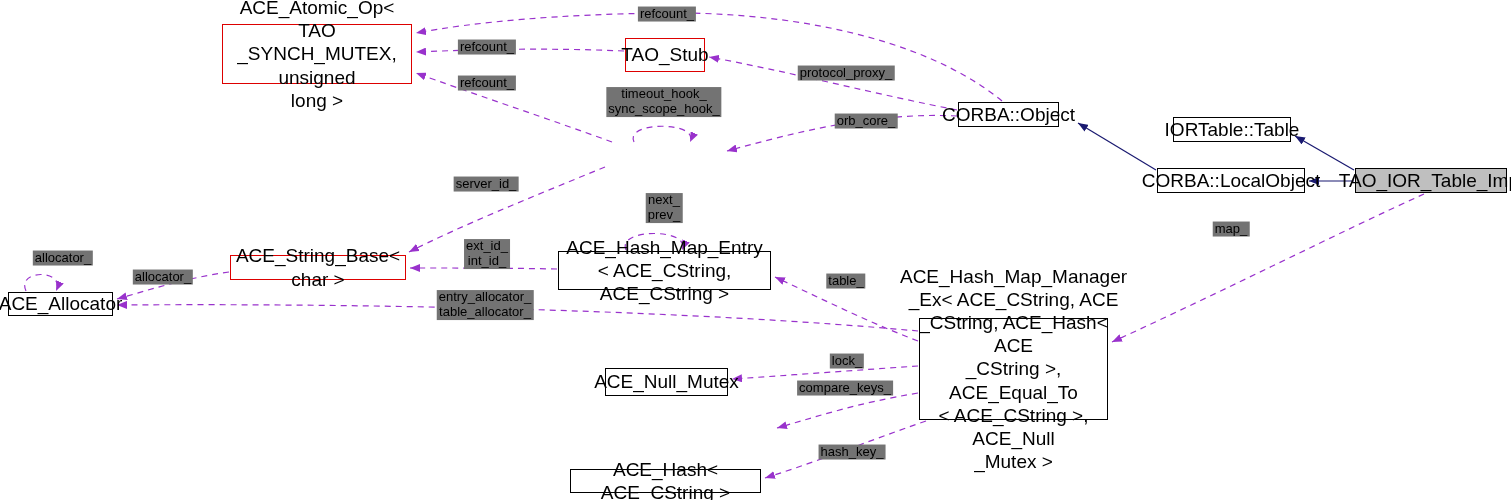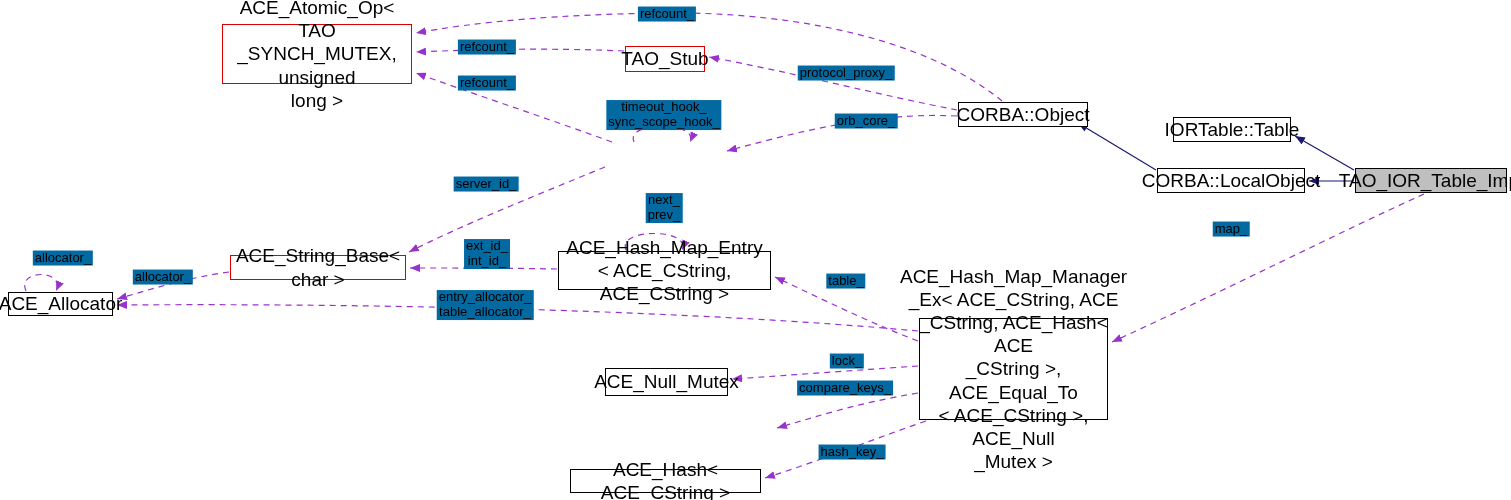--- a/index.html
+++ b/index.html
@@ -18,21 +18,21 @@
     background:#ffffff;border:1px solid #000000;
     display:flex;align-items:center;justify-content:center;
     text-align:center;white-space:pre-line;
     font-size:19px;line-height:1.22;color:#000000;
     cursor:pointer;
   }
   .node.ext{border-color:#dd0000;}
   .node.selected{background:#bfbfbf;cursor:default;}
   .elabel{
     position:absolute;transform:translate(-50%,-50%);
-    background:#0369a1;padding:0 2px;
+    background:#737373;padding:0 2px;
     font-size:13px;line-height:1.15;color:#000000;
     white-space:pre-line;text-align:center;
   }
 </style>
 </head>
 <body>
 
 <div class="canvas">
 
   <svg class="edges" width="1511" height="500">
@@ -64,43 +64,43 @@
     <path class="edge-usage" d="M 926,421 C 868,441 822,460 765,478" marker-end="url(#arrow-purple)"></path>
 
     <path class="edge-inherit" d="M 1156,170 L 1078,123" marker-end="url(#arrow-navy)"></path>
     <path class="edge-inherit" d="M 1354,170 L 1295,136" marker-end="url(#arrow-navy)"></path>
     <path class="edge-inherit" d="M 1354,181 L 1309,181" marker-end="url(#arrow-navy)"></path>
   </svg>
 
   <div class="node ext" style="left:222px;top:24px;width:190px;height:60px">ACE_Atomic_Op&lt; TAO
 _SYNCH_MUTEX, unsigned
 long &gt;</div>
-  <div class="node ext" style="left:625px;top:46px;width:80px;height:26px">TAO_Stub</div>
-  <div class="node" style="left:958px;top:102px;width:130px;height:25px">CORBA::Object</div>
+  <div class="node ext" style="left:625px;top:38px;width:80px;height:34px">TAO_Stub</div>
+  <div class="node" style="left:958px;top:102px;width:101px;height:25px">CORBA::Object</div>
   <div class="node" style="left:1173px;top:117px;width:118px;height:25px">IORTable::Table</div>
   <div class="node" style="left:1157px;top:168px;width:148px;height:25px">CORBA::LocalObject</div>
   <div class="node selected" style="left:1355px;top:168px;width:152px;height:25px">TAO_IOR_Table_Impl</div>
   <div class="node ext" style="left:230px;top:255px;width:176px;height:25px">ACE_String_Base&lt; char &gt;</div>
   <div class="node" style="left:558px;top:251px;width:213px;height:39px">ACE_Hash_Map_Entry
 &lt; ACE_CString, ACE_CString &gt;</div>
   <div class="node" style="left:8px;top:292px;width:105px;height:24px">ACE_Allocator</div>
   <div class="node" style="left:919px;top:318px;width:189px;height:102px">ACE_Hash_Map_Manager
 _Ex&lt; ACE_CString, ACE
 _CString, ACE_Hash&lt; ACE
 _CString &gt;, ACE_Equal_To
 &lt; ACE_CString &gt;, ACE_Null
 _Mutex &gt;</div>
   <div class="node" style="left:605px;top:368px;width:123px;height:28px">ACE_Null_Mutex</div>
   <div class="node" style="left:570px;top:469px;width:191px;height:24px">ACE_Hash&lt; ACE_CString &gt;</div>
 
   <div class="elabel" style="left:667px;top:14px">refcount_</div>
   <div class="elabel" style="left:487px;top:47px">refcount_</div>
   <div class="elabel" style="left:487px;top:83px">refcount_</div>
   <div class="elabel" style="left:846px;top:73px">protocol_proxy_</div>
-  <div class="elabel" style="left:664px;top:115px">timeout_hook_
+  <div class="elabel" style="left:664px;top:102px">timeout_hook_
 sync_scope_hook_</div>
   <div class="elabel" style="left:866px;top:121px">orb_core_</div>
   <div class="elabel" style="left:486px;top:184px">server_id_</div>
   <div class="elabel" style="left:664px;top:208px">next_
 prev_</div>
   <div class="elabel" style="left:487px;top:254px">ext_id_
 int_id_</div>
   <div class="elabel" style="left:63px;top:258px">allocator_</div>
   <div class="elabel" style="left:163px;top:277px">allocator_</div>
   <div class="elabel" style="left:485px;top:305px">entry_allocator_

